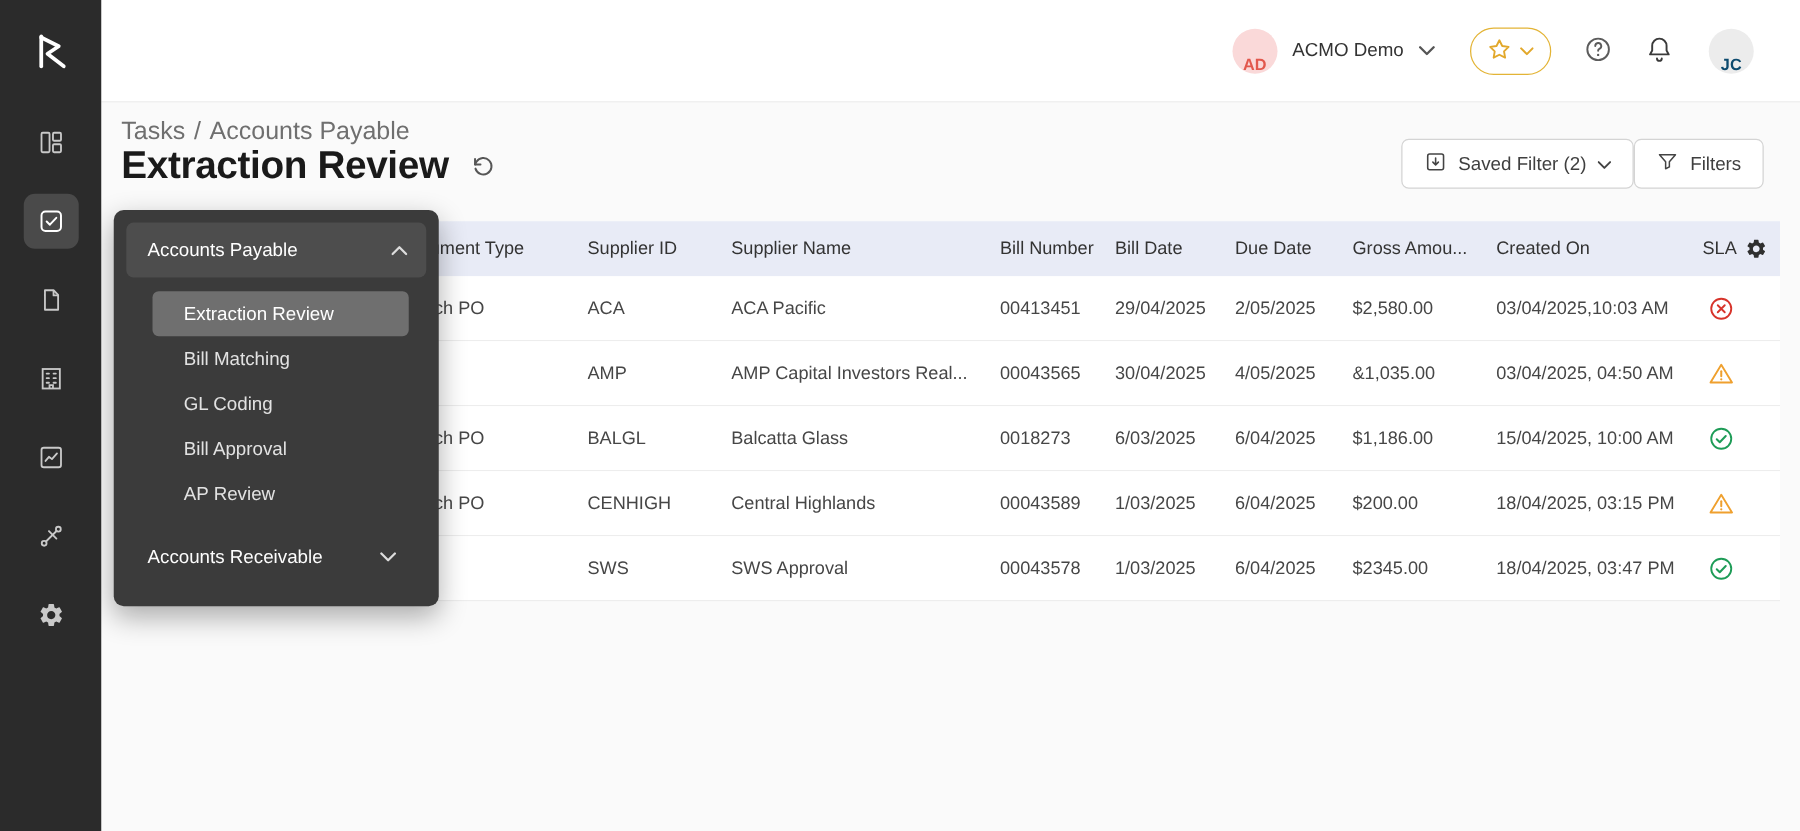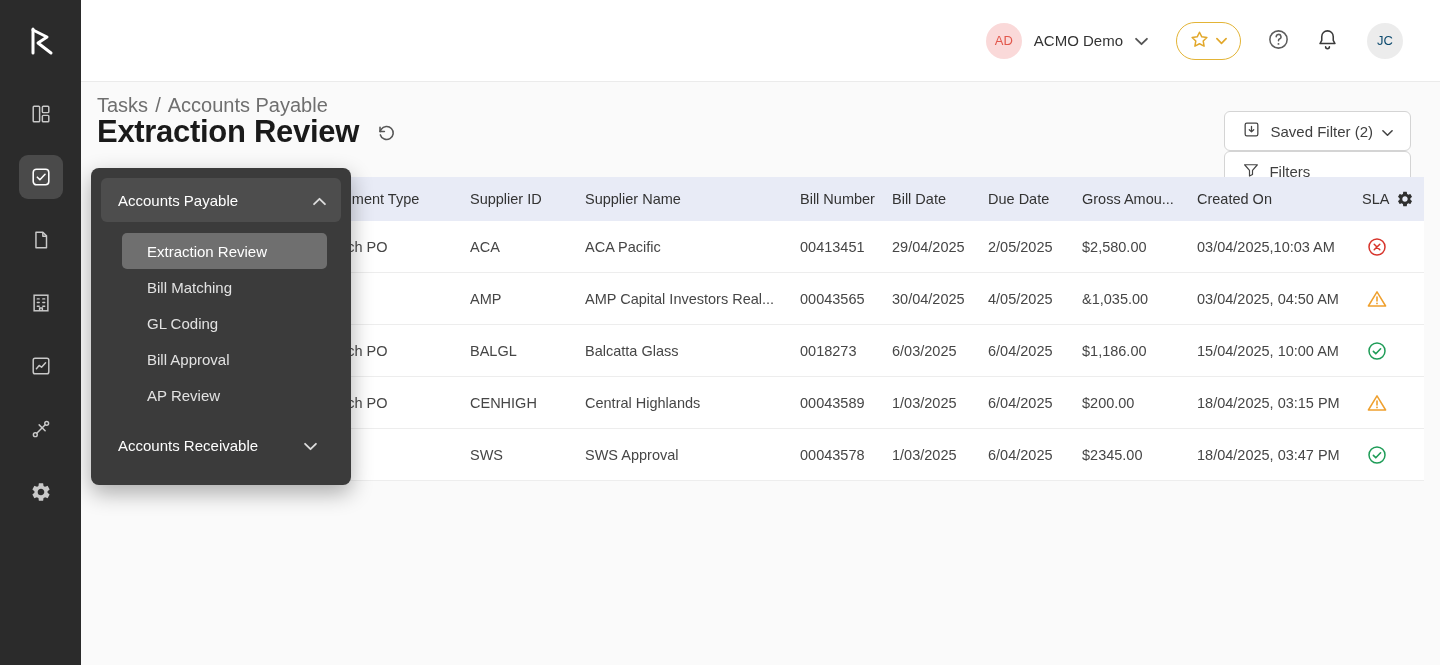--- a/index.html
+++ b/index.html
@@ -15,35 +15,35 @@
   .side-icon.active { background:#4a4a4a; color:#ffffff; }
   .side-icon svg { display:block; }
 
   
   .topbar { position:absolute; left:81px; top:0; width:1359px; height:82px; background:#fff; border-bottom:1px solid #ebebeb; z-index:5; }
   .search { position:absolute; left:35px; top:20px; width:606px; height:40px; border:1px solid #d8d8d8; border-radius:20px; background:#fff; display:flex; align-items:center; gap:9px; padding:0 15px; }
   .search input { border:none; outline:none; flex:1; font-size:15px; color:#333; font-family:"Liberation Sans",sans-serif; background:transparent; }
   .search input::placeholder { color:#8d8d8d; }
   .topbar-right { position:absolute; right:37px; top:0; height:81px; display:flex; align-items:center; }
   .org-switcher { display:flex; align-items:center; gap:12px; cursor:pointer; }
-  .avatar { width:36px; height:36px; border-radius:50%; display:flex; align-items:center; justify-content:center; font-size:13px; font-weight:normal; }
+  .avatar { width:36px; height:36px; border-radius:50%; display:flex; align-items:flex-end; justify-content:center; font-size:13px; font-weight:bold; }
   .avatar.org { background:#fad9d9; color:#e2574c; }
   .avatar.user { background:#ececec; color:#0c4a6e; }
   .org-name { font-size:15px; color:#333; }
   .star-pill { margin-left:28px; height:38px; padding:0 13px; border:1.5px solid #e3b436; border-radius:19px; background:#fff; display:flex; align-items:center; gap:7px; cursor:pointer; }
   .icon-btn { margin-left:26px; background:none; border:none; cursor:pointer; display:flex; align-items:center; }
 
   
   .content { position:absolute; left:81px; top:82px; width:1359px; height:583px; background:#fafafa; }
   .breadcrumb { position:absolute; left:16px; top:12px; font-size:20px; color:#6f6f6f; display:flex; gap:7px; }
   .breadcrumb .crumb-link { cursor:pointer; }
   .title-row { position:absolute; left:16px; top:32px; display:flex; align-items:center; gap:17px; }
   .page-title { font-size:31px; font-weight:700; color:#1a1a1a; letter-spacing:-0.3px; }
   .refresh-btn { background:none; border:none; cursor:pointer; display:flex; margin-top:6px; }
-  .actions { position:absolute; right:29px; top:29px; display:flex; gap:0;flex-direction:column; }
+  .actions { position:absolute; right:29px; top:29px; display:flex; gap:0; }
   .btn { height:40px; border:1px solid #d4d4d4; border-radius:6px; background:#fff; display:flex; align-items:center; gap:9px; padding:0 17px; font-size:15px; color:#3f3f3f; cursor:pointer; font-family:"Liberation Sans",sans-serif; }
 
   
   .table { position:absolute; left:16px; top:95px; width:1327px; }
   .thead, .trow { display:grid; grid-template-columns: 373px 115px 215px 92px 96px 94px 115px 158px 69px; align-items:center; }
   .thead { height:44px; background:#e8ebf6; font-size:14.5px; color:#333; }
   .trow { height:52px; background:#fff; border-bottom:1px solid #ededed; font-size:14.5px; color:#464646; cursor:pointer; }
   .th, .td { padding-right:10px; white-space:nowrap; overflow:hidden; }
   .thead .c-doc { padding-left:221px; }
   .trow  .c-doc { padding-left:226px; }

